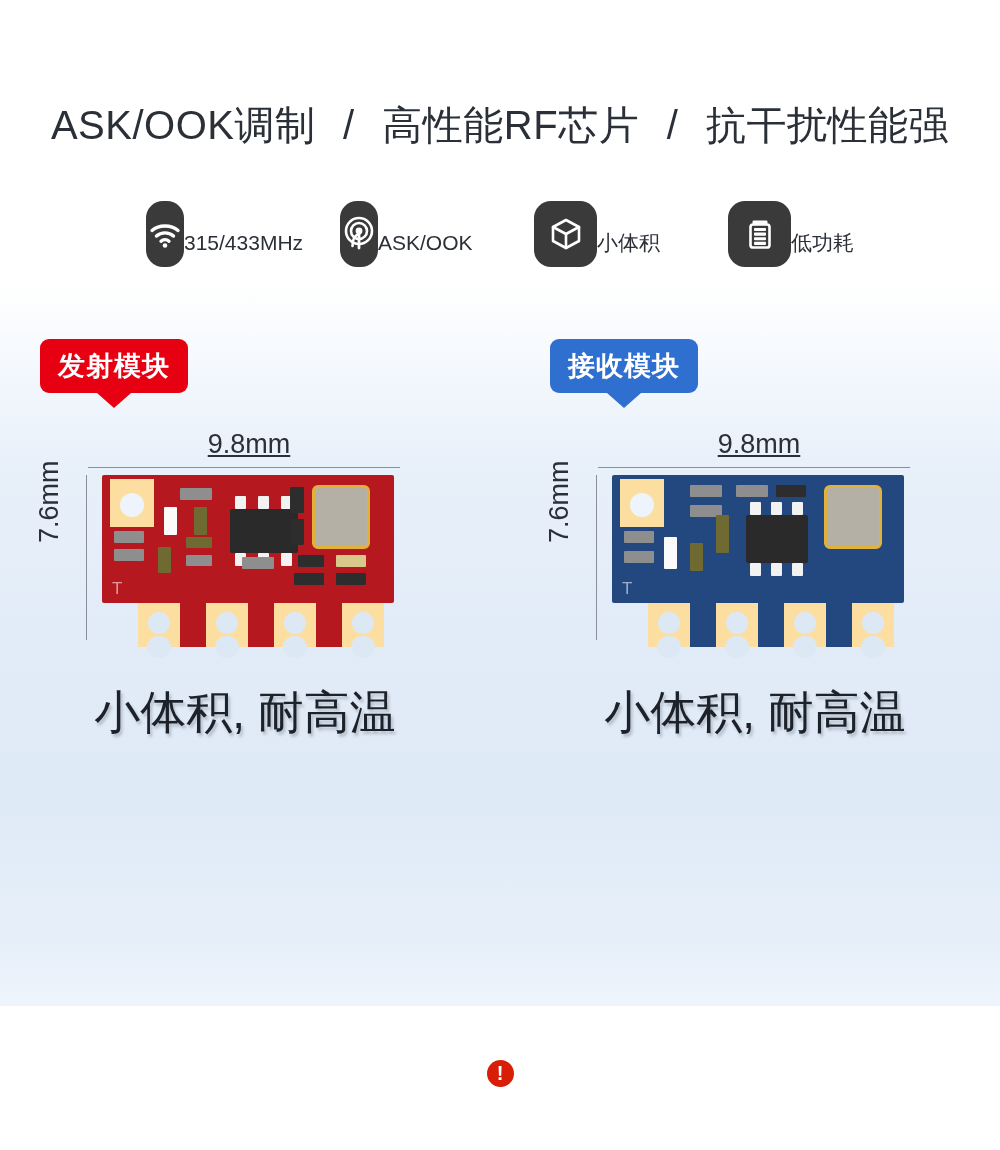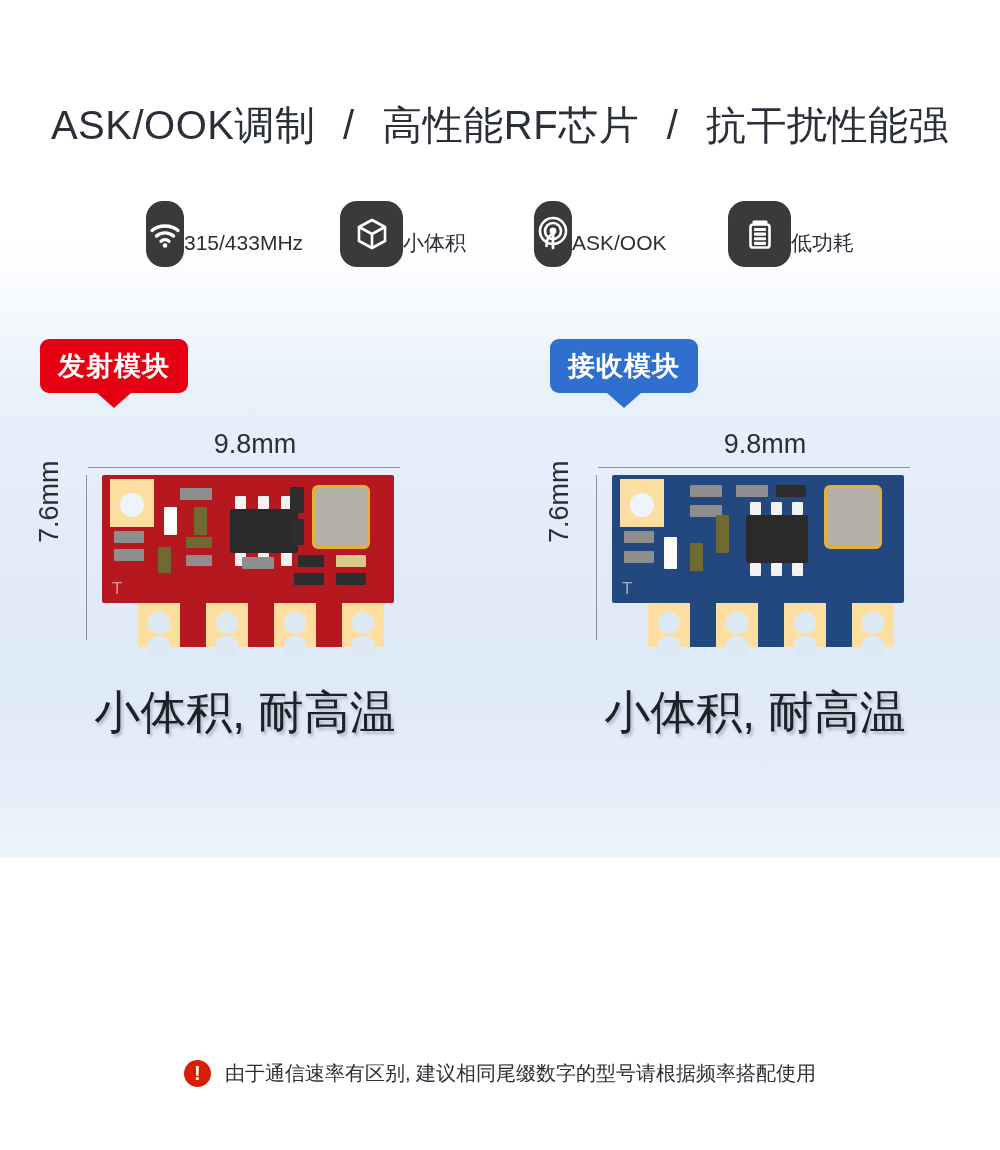--- a/index.html
+++ b/index.html
@@ -8,21 +8,21 @@
     width: 1000px;
     height: 1150px;
     font-family: "Liberation Sans", "DejaVu Sans", sans-serif;
     background: #ffffff;
     overflow: hidden;
     position: relative;
   }
 
   .page {
     width: 1000px;
-    height: 858px;
+    height: 1006px;
     position: relative;
     background: linear-gradient(180deg,
         #ffffff 0%,
         #ffffff 28%,
         #f4f8fd 37%,
         #e8f0fa 46%,
         #e2ecf8 62%,
         #dfeaf7 80%,
         #e6eff9 93%,
         #eef4fb 100%);
@@ -152,25 +152,26 @@
   
   .board-area {
     margin-top: 38px;
     position: relative;
     width: 330px;
     height: 215px;
   }
   .dim-top-label {
     position: absolute;
     top: -2px;
-    left: 10px;
+    left: 4px;
     width: 100%;
     text-align: center;
     font-size: 27px;
     color: #2b3038;
+    text-decoration: underline;
   }
   .dim-top-line {
     position: absolute;
     top: 36px;
     left: 8px;
     width: 312px;
     height: 1px;
     background: #8a8f97;
   }
   .dim-left-label {
@@ -368,48 +369,48 @@
         <svg width="38" height="38" viewBox="0 0 38 38">
           <g fill="none" stroke="#ffffff" stroke-width="3.4" stroke-linecap="round">
             <path d="M6 15.5 C13 9.5, 25 9.5, 32 15.5"></path>
             <path d="M10.5 21 C15 16.8, 23 16.8, 27.5 21"></path>
             <path d="M15 26.2 C17.2 24.3, 20.8 24.3, 23 26.2"></path>
           </g>
           <circle cx="19" cy="30.5" r="2.3" fill="#ffffff"></circle>
         </svg>
       </div>
       <div class="feat-label">315/433MHz</div>
-    </div>
-
-    <div class="feature">
-      <div class="feat-tile">
-        <svg width="36" height="36" viewBox="0 0 36 36">
-          <g fill="none" stroke="#ffffff" stroke-width="2.6" stroke-linejoin="round" stroke-linecap="round">
-            <path d="M18 4 L31 11 L31 25 L18 32 L5 25 L5 11 Z"></path>
-            <path d="M5 11 L18 18 L31 11"></path>
-            <path d="M18 18 L18 32"></path>
-          </g>
-        </svg>
-      </div>
-      <div class="feat-label">小体积</div>
     </div>
 
     <div class="feature">
       <div class="feat-tile">
         <svg width="38" height="38" viewBox="0 0 38 38">
           <g fill="none" stroke="#ffffff" stroke-width="2.6">
             <circle cx="19" cy="16" r="13"></circle>
             <circle cx="19" cy="16" r="8"></circle>
           </g>
           <circle cx="19" cy="16" r="3.4" fill="#ffffff"></circle>
           <path d="M19 16 L19 33" stroke="#ffffff" stroke-width="2.8" stroke-linecap="round"></path>
           <path d="M12.5 31 C12.5 24, 15.5 20, 19 19" fill="none" stroke="#ffffff" stroke-width="2.6" stroke-linecap="round"></path>
         </svg>
       </div>
       <div class="feat-label">ASK/OOK</div>
+    </div>
+
+    <div class="feature">
+      <div class="feat-tile">
+        <svg width="36" height="36" viewBox="0 0 36 36">
+          <g fill="none" stroke="#ffffff" stroke-width="2.6" stroke-linejoin="round" stroke-linecap="round">
+            <path d="M18 4 L31 11 L31 25 L18 32 L5 25 L5 11 Z"></path>
+            <path d="M5 11 L18 18 L31 11"></path>
+            <path d="M18 18 L18 32"></path>
+          </g>
+        </svg>
+      </div>
+      <div class="feat-label">小体积</div>
     </div>
 
 
     <div class="feature">
       <div class="feat-tile">
         <svg width="34" height="34" viewBox="0 0 34 34">
           <rect x="9.5" y="3.5" width="15" height="3.6" rx="1.2" fill="#ffffff"></rect>
           <rect x="7.5" y="7.5" width="19" height="23" rx="2.6" fill="none" stroke="#ffffff" stroke-width="2.6"></rect>
           <g fill="#ffffff">
             <rect x="11" y="11" width="12" height="3.1" rx="0.8"></rect>
@@ -571,16 +572,15 @@
         </div>
       </div>
 
       <div class="caption">小体积, 耐高温</div>
     </div>
 
   </div>
 
   <div class="note">
     <span class="note-icon">!</span>
-    <span class="note-text">由于通信速率有区别, 建议相同尾缀数字的型号请根据频率搭配使用</span>
   </div>
 
 </div>
 
 </body></html>

